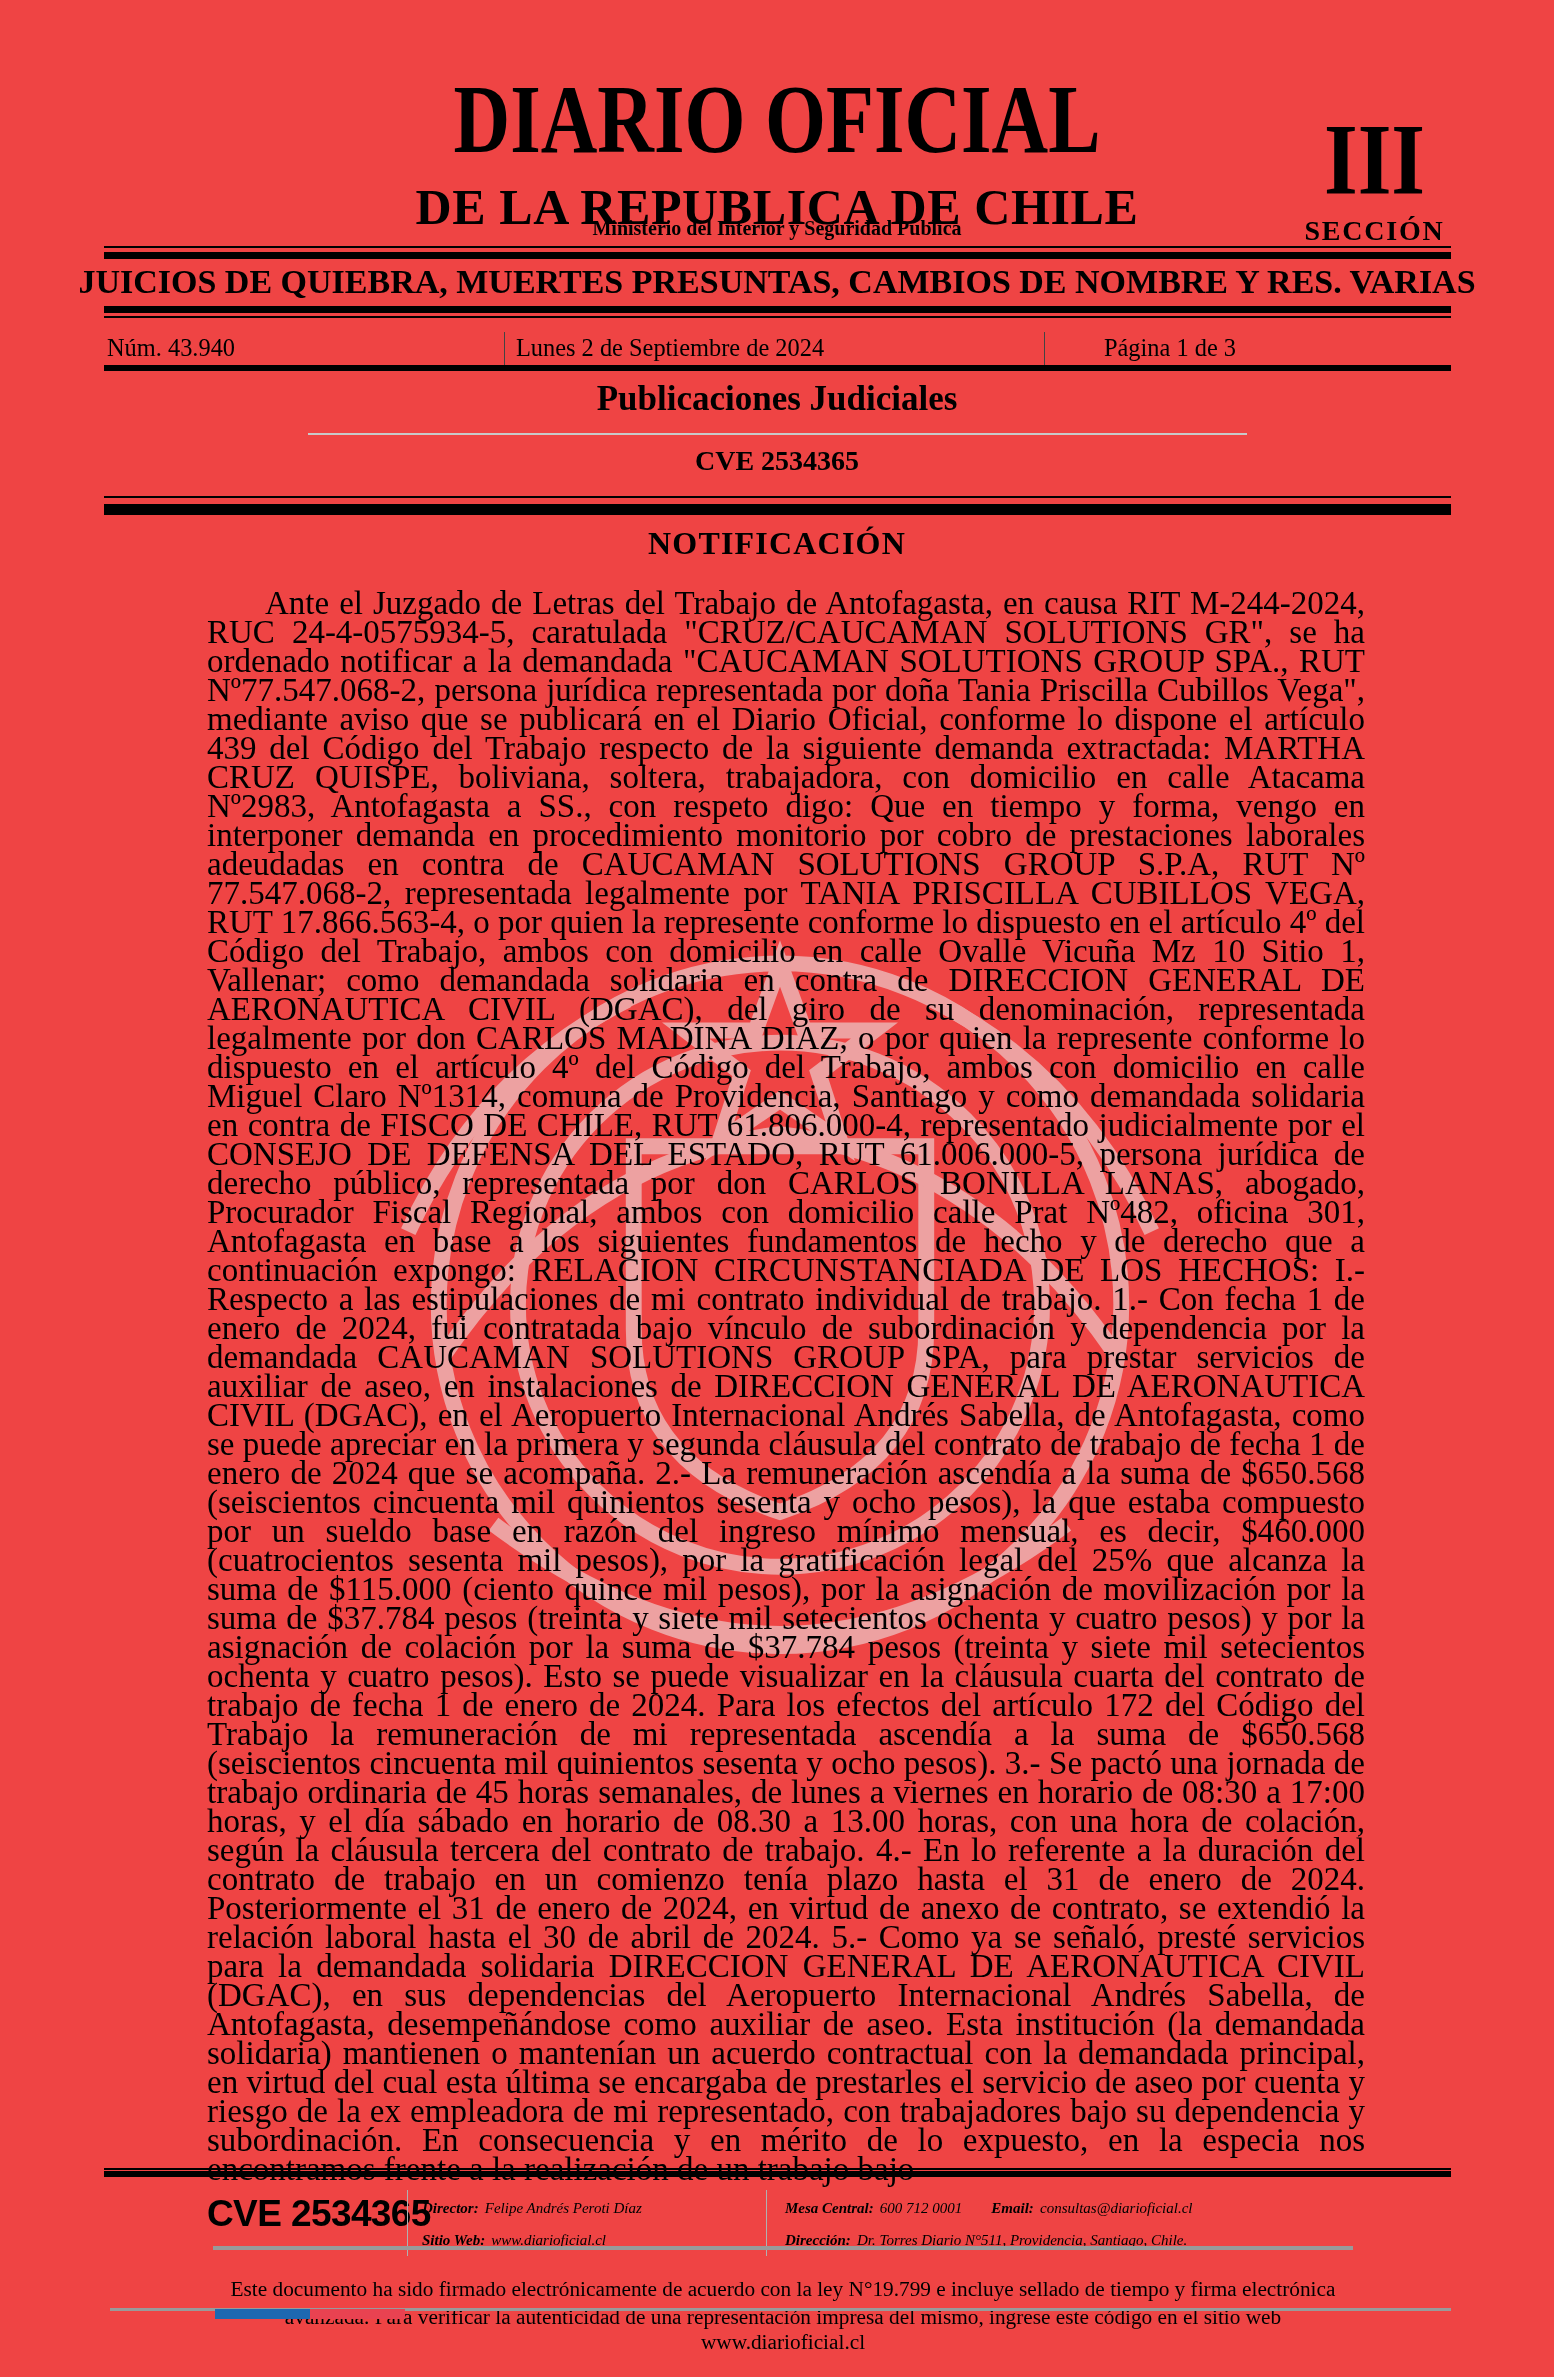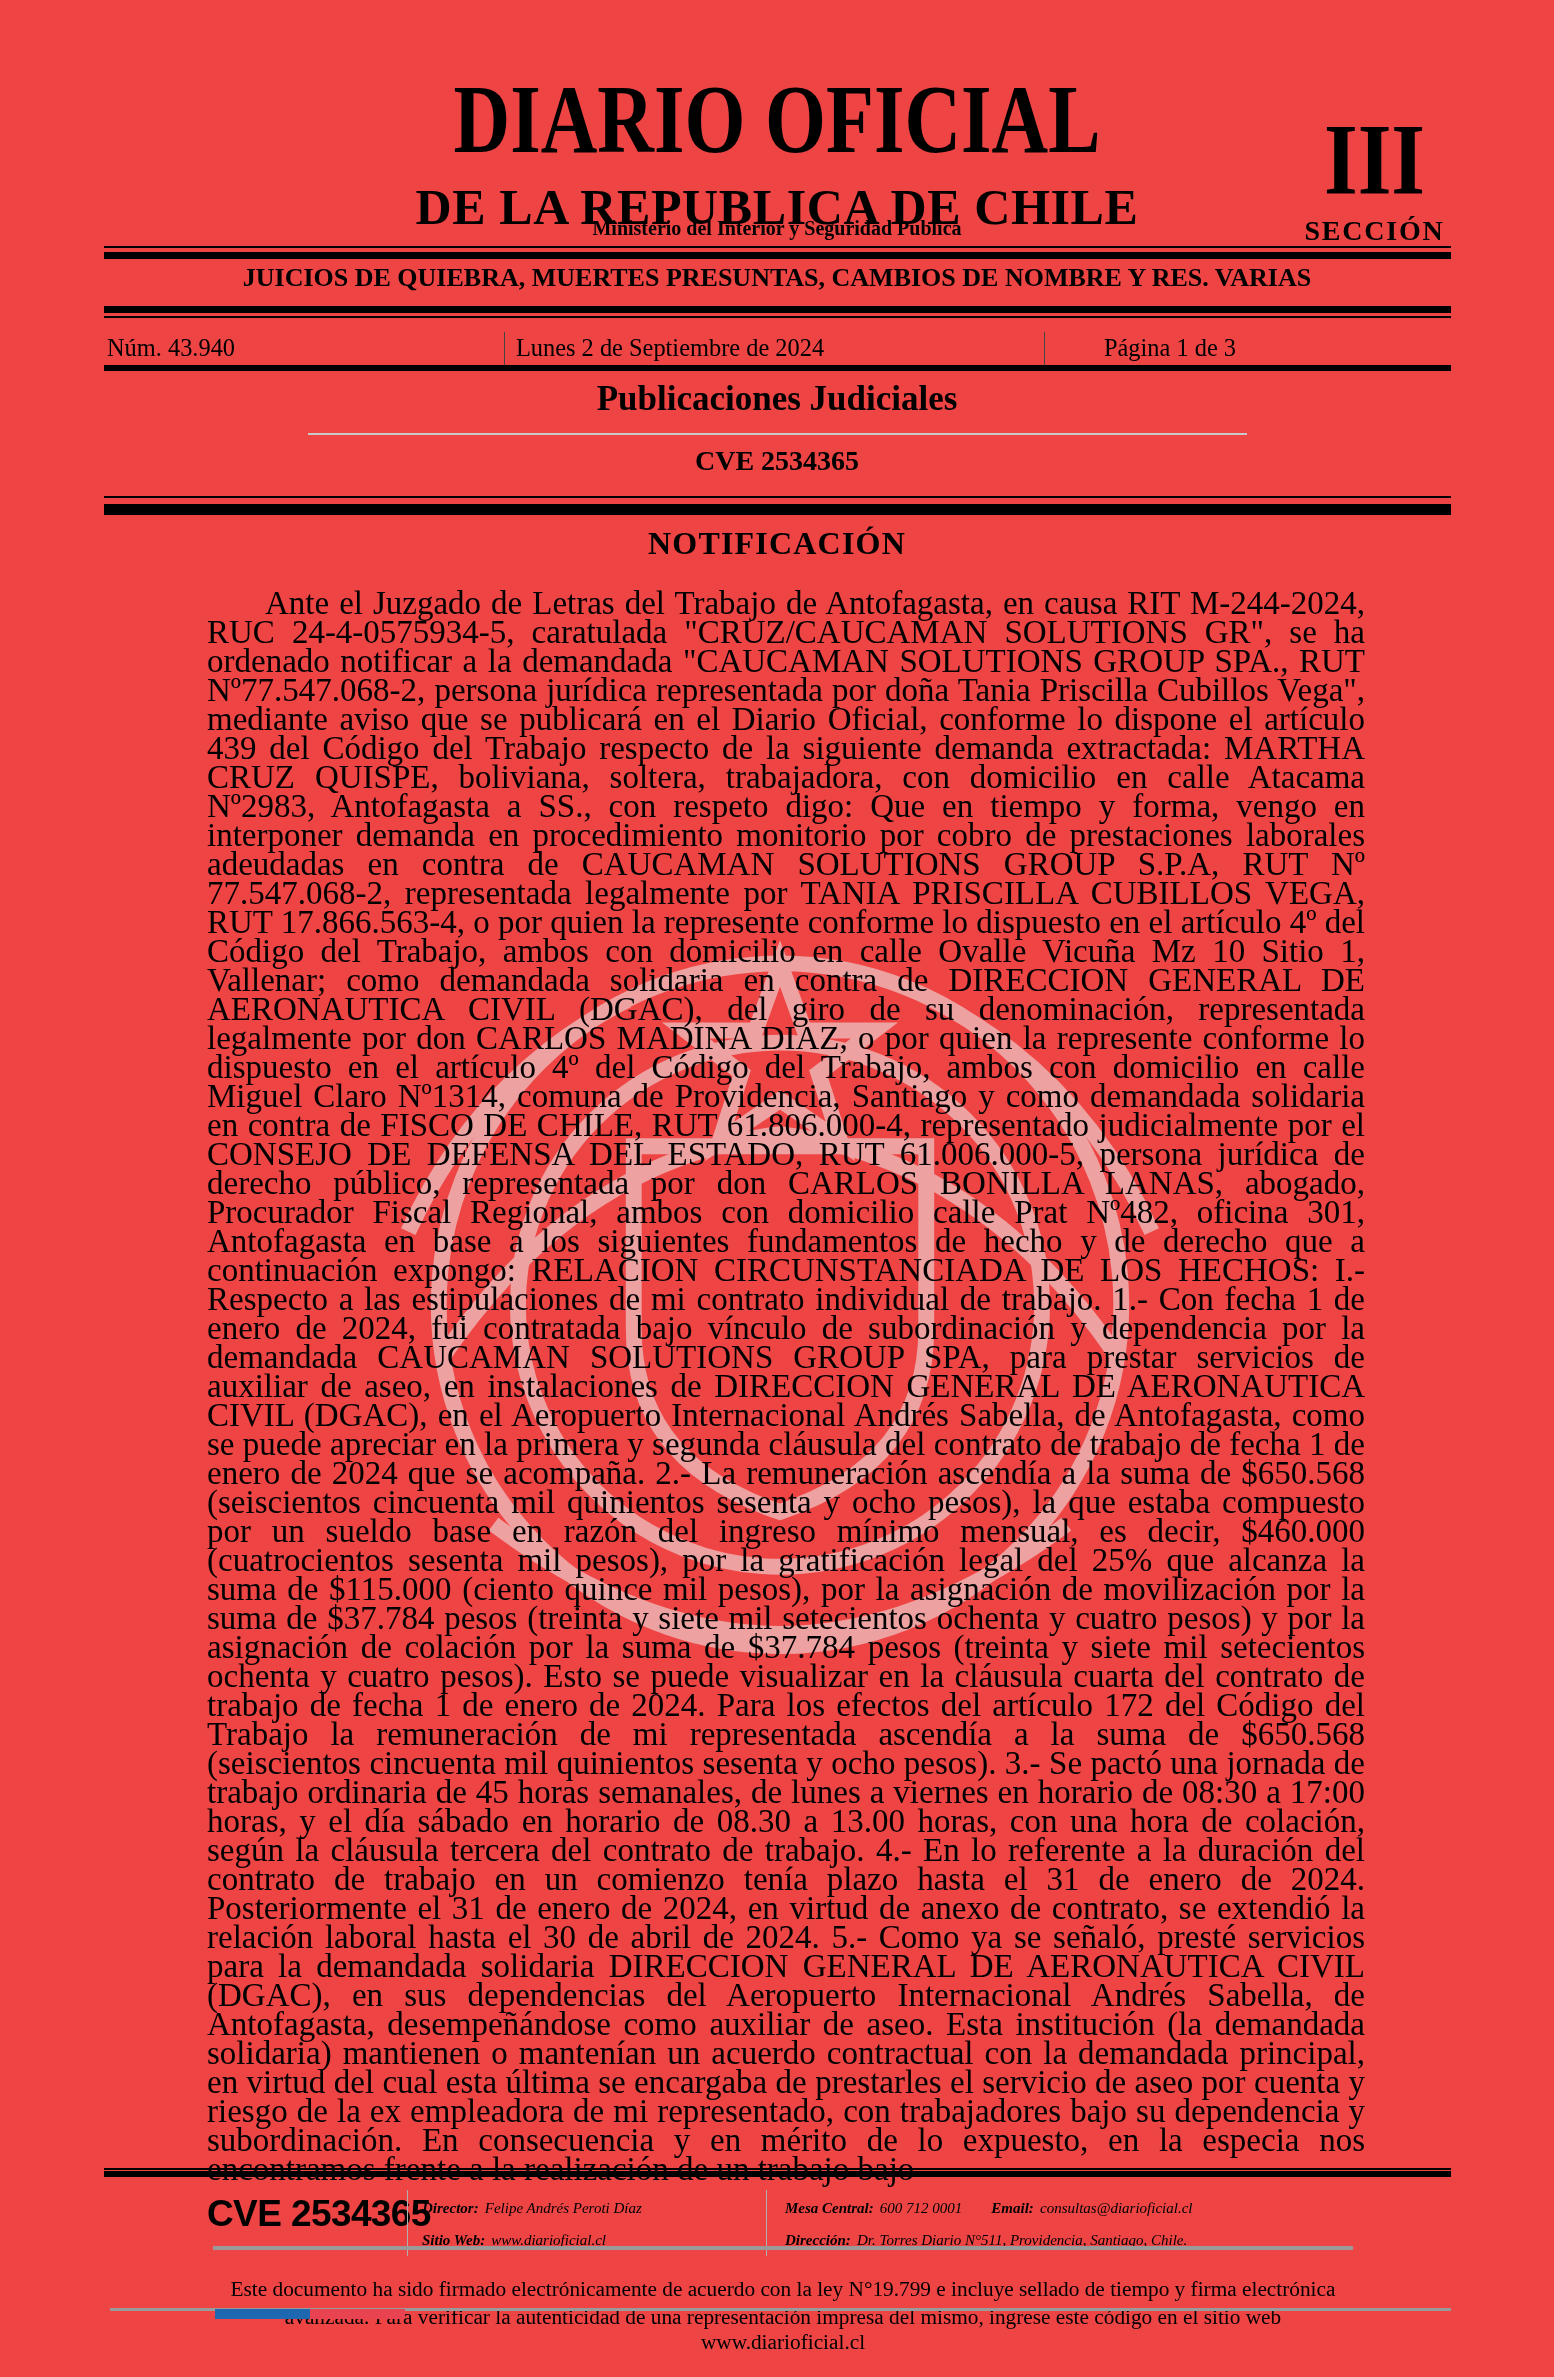--- a/index.html
+++ b/index.html
@@ -24,21 +24,21 @@
   .section-badge { position:absolute; left:1292px; top:109px; width:165px; text-align:center; }
   .section-roman { font-size:102px; font-weight:700; line-height:1; transform:scaleX(0.85); transform-origin:50% 0; }
   .section-word  { font-size:28px; font-weight:700; letter-spacing:1.8px; margin-top:3.7px; }
   
   .rule { position:absolute; left:104px; width:1347px; background:#000; }
   .rule.gray { background:#9a9a9a; }
   .rule.lightgray { background:#c9c9c9; }
   
   .band-title {
     position:absolute; top:263px; left:0; right:0; text-align:center;
-    font-size:26px; font-weight:700;
+    font-size:34px; font-weight:700;
   }
   .meta-row { position:absolute; top:334px; left:0; width:1340px; height:32px; font-size:24.4px; }
   .meta-issue { position:absolute; left:107px; top:0; }
   .meta-date  { position:absolute; left:0; right:0; text-align:center; top:0; }
   .meta-page  { position:absolute; right:104px; top:0; }
   .meta-bar   { position:absolute; top:-2.4px; width:1.2px; height:34px; background:#444; }
   
   .pub-heading {
     position:absolute; top:379px; left:0; right:0; text-align:center;
     font-size:35px; font-weight:700;

